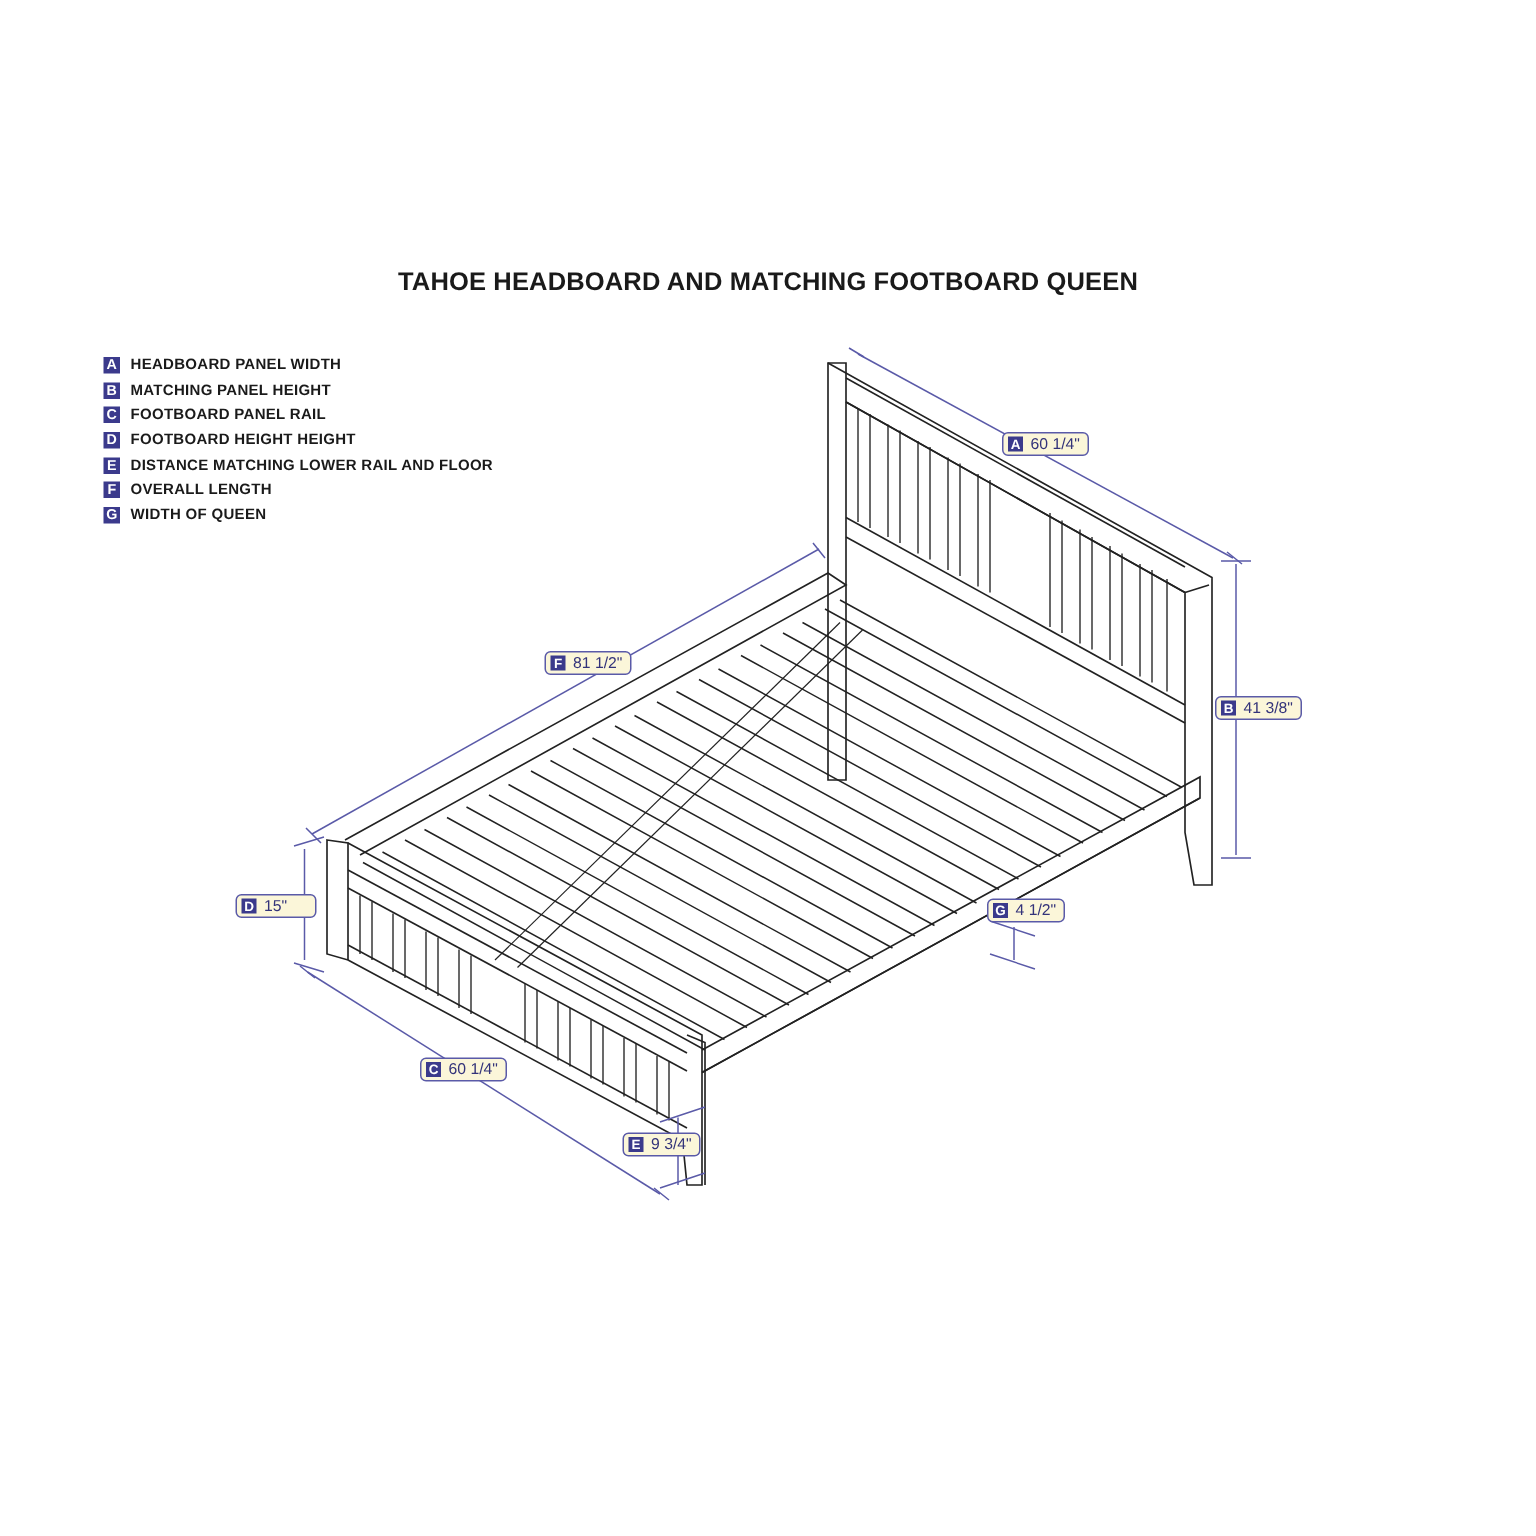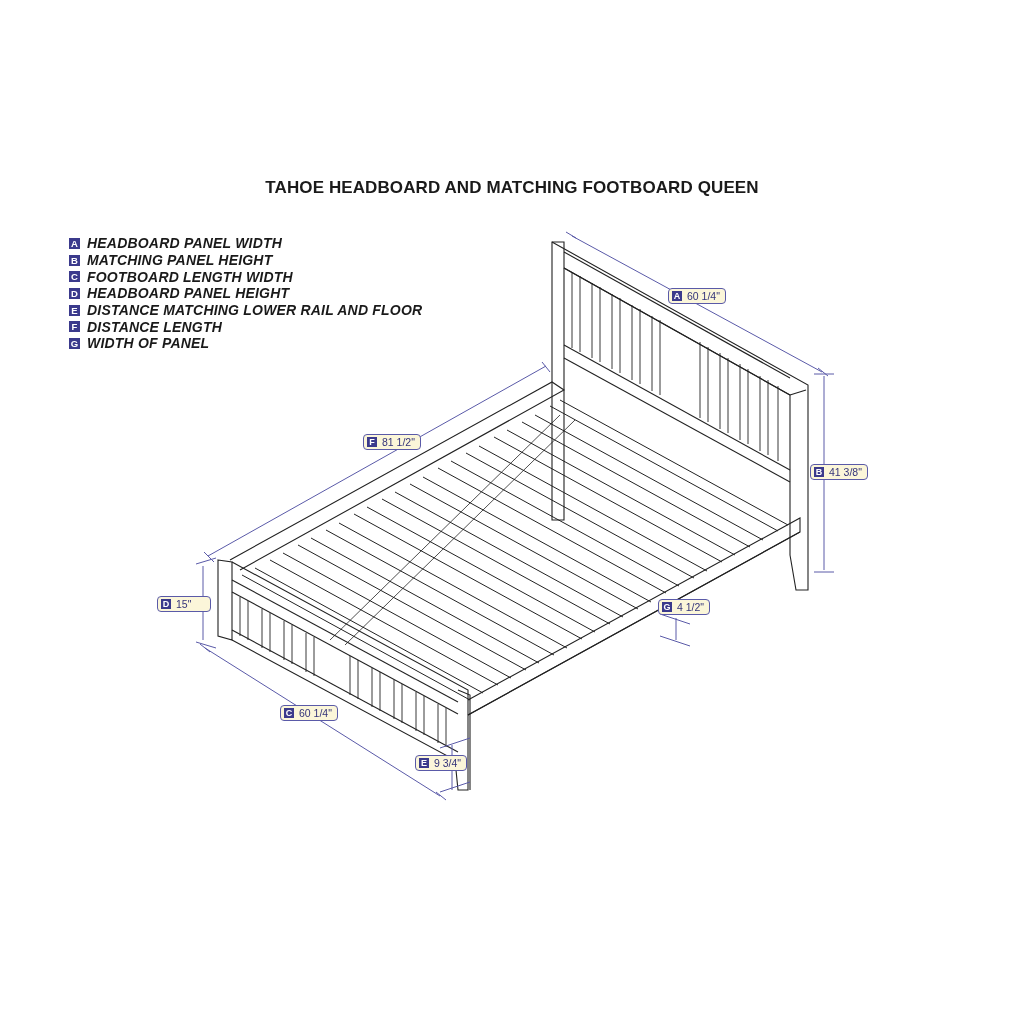--- a/index.html
+++ b/index.html
@@ -1,58 +1,58 @@
 <!DOCTYPE html>
 <html><head>
   <meta charset="utf-8">
   <style>
     html, body { margin: 0; padding: 0; background: #ffffff; }
     body { width: 1024px; height: 1024px; position: relative; overflow: hidden; font-family: "Liberation Sans", sans-serif; }
     .title { position: absolute; left: 0; width: 1024px; top: 178px; text-align: center; font-weight: bold; font-size: 17px; color: #1a1a1a; letter-spacing: 0.1px; }
     .legend { position: absolute; left: 69px; top: 235px; }
     .legend-item { display: flex; align-items: center; height: 16.7px; }
     .badge { display: inline-block; width: 11px; height: 11px; background: #3b3a8c; color: #fff; font-weight: bold; font-size: 9.5px; line-height: 11px; text-align: center; margin-right: 7px; }
-    .legend-label { font-weight: bold; font-size: 14px; color: #1a1a1a; letter-spacing: 0.2px; font-style: italic; }
+    .legend-label { font-weight: bold; font-size: 10px; color: #1a1a1a; letter-spacing: 0.2px; }
     svg.drawing { position: absolute; left: 0; top: 0; }
     .callout { position: absolute; display: flex; align-items: center; height: 14px; padding: 0 5px 0 3px; background: #fbf6d9; border: 1.2px solid #5a5aa8; border-radius: 4px; font-size: 10.5px; color: #33337a; white-space: nowrap; }
     .callout .badge { width: 10px; height: 10px; font-size: 9px; line-height: 10px; margin-right: 5px; }
   </style>
 </head>
 <body>
 
 <div class="title">TAHOE HEADBOARD AND MATCHING FOOTBOARD QUEEN</div>
 
 <div class="legend">
   <div class="legend-item">
     <span class="badge">A</span>
     <span class="legend-label">HEADBOARD PANEL WIDTH</span>
   </div>
   <div class="legend-item">
     <span class="badge">B</span>
     <span class="legend-label">MATCHING PANEL HEIGHT</span>
   </div>
   <div class="legend-item">
     <span class="badge">C</span>
-    <span class="legend-label">FOOTBOARD LENGTH WIDTH</span>
+    <span class="legend-label">FOOTBOARD PANEL RAIL</span>
   </div>
   <div class="legend-item">
     <span class="badge">D</span>
-    <span class="legend-label">HEADBOARD PANEL HEIGHT</span>
+    <span class="legend-label">FOOTBOARD HEIGHT HEIGHT</span>
   </div>
   <div class="legend-item">
     <span class="badge">E</span>
     <span class="legend-label">DISTANCE MATCHING LOWER RAIL AND FLOOR</span>
   </div>
   <div class="legend-item">
     <span class="badge">F</span>
-    <span class="legend-label">DISTANCE LENGTH</span>
+    <span class="legend-label">OVERALL LENGTH</span>
   </div>
   <div class="legend-item">
     <span class="badge">G</span>
-    <span class="legend-label">WIDTH OF PANEL</span>
+    <span class="legend-label">WIDTH OF QUEEN</span>
   </div>
 </div>
 
 <svg class="drawing" width="1024" height="1024" viewBox="0 0 1024 1024">
   <g fill="none" stroke="#222" stroke-width="1.1">
 
     <path d="M552 242 L564 242 L564 520 L552 520 Z" fill="#fff"></path>
     <path d="M552 242 L808 385 L808 590 L796 590 L790 555 L790 395 L564 268"></path>
     <path d="M790 395 L806 390"></path>
     <path d="M564 252 L790 378"></path>

